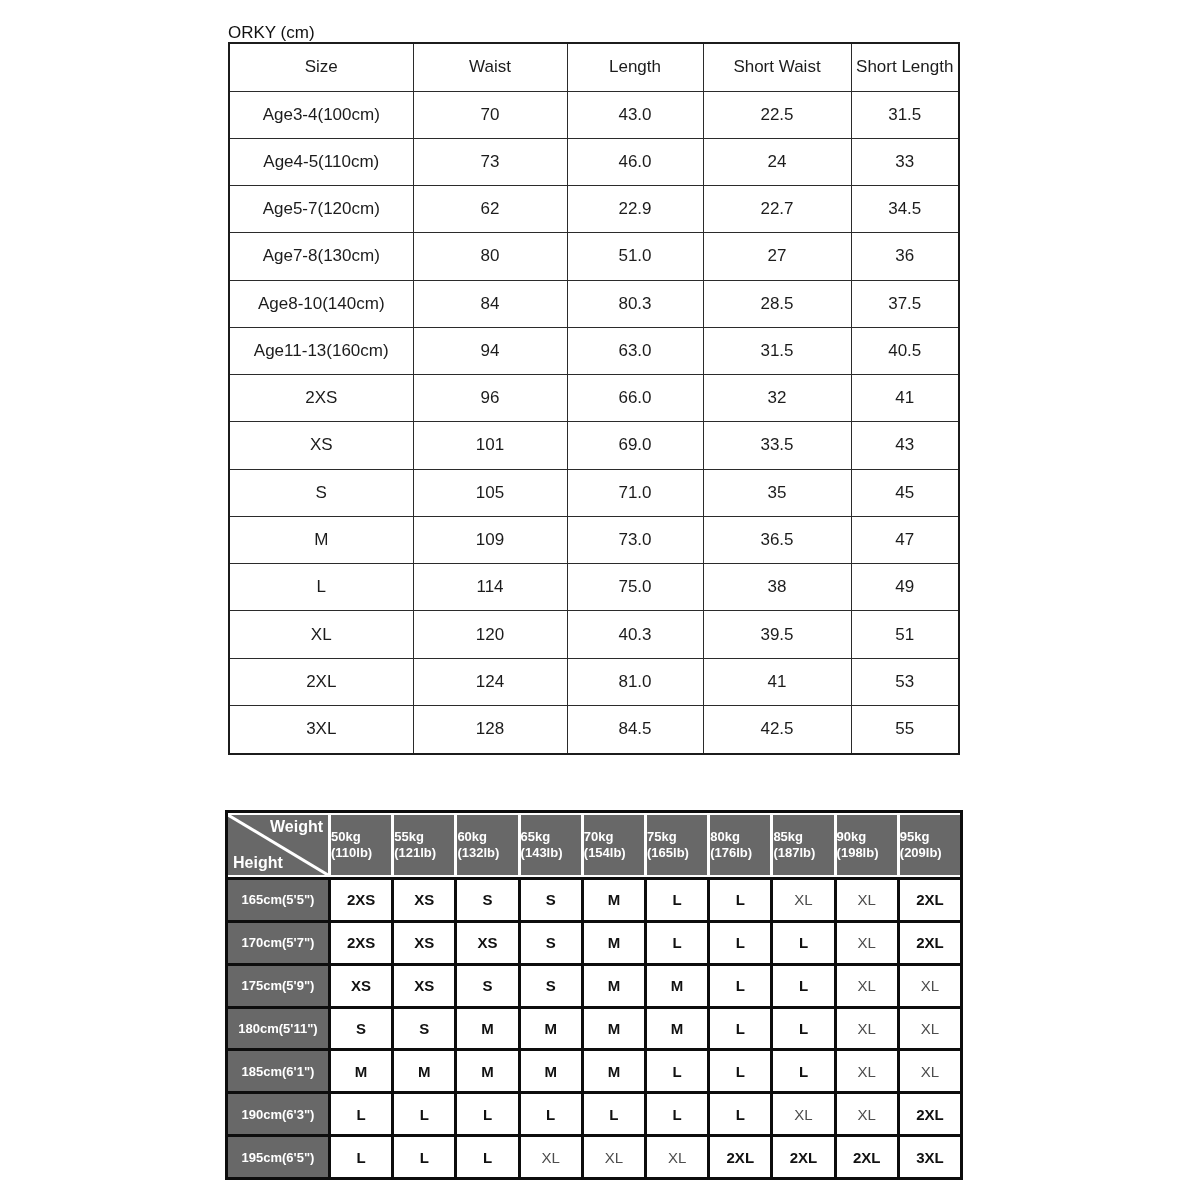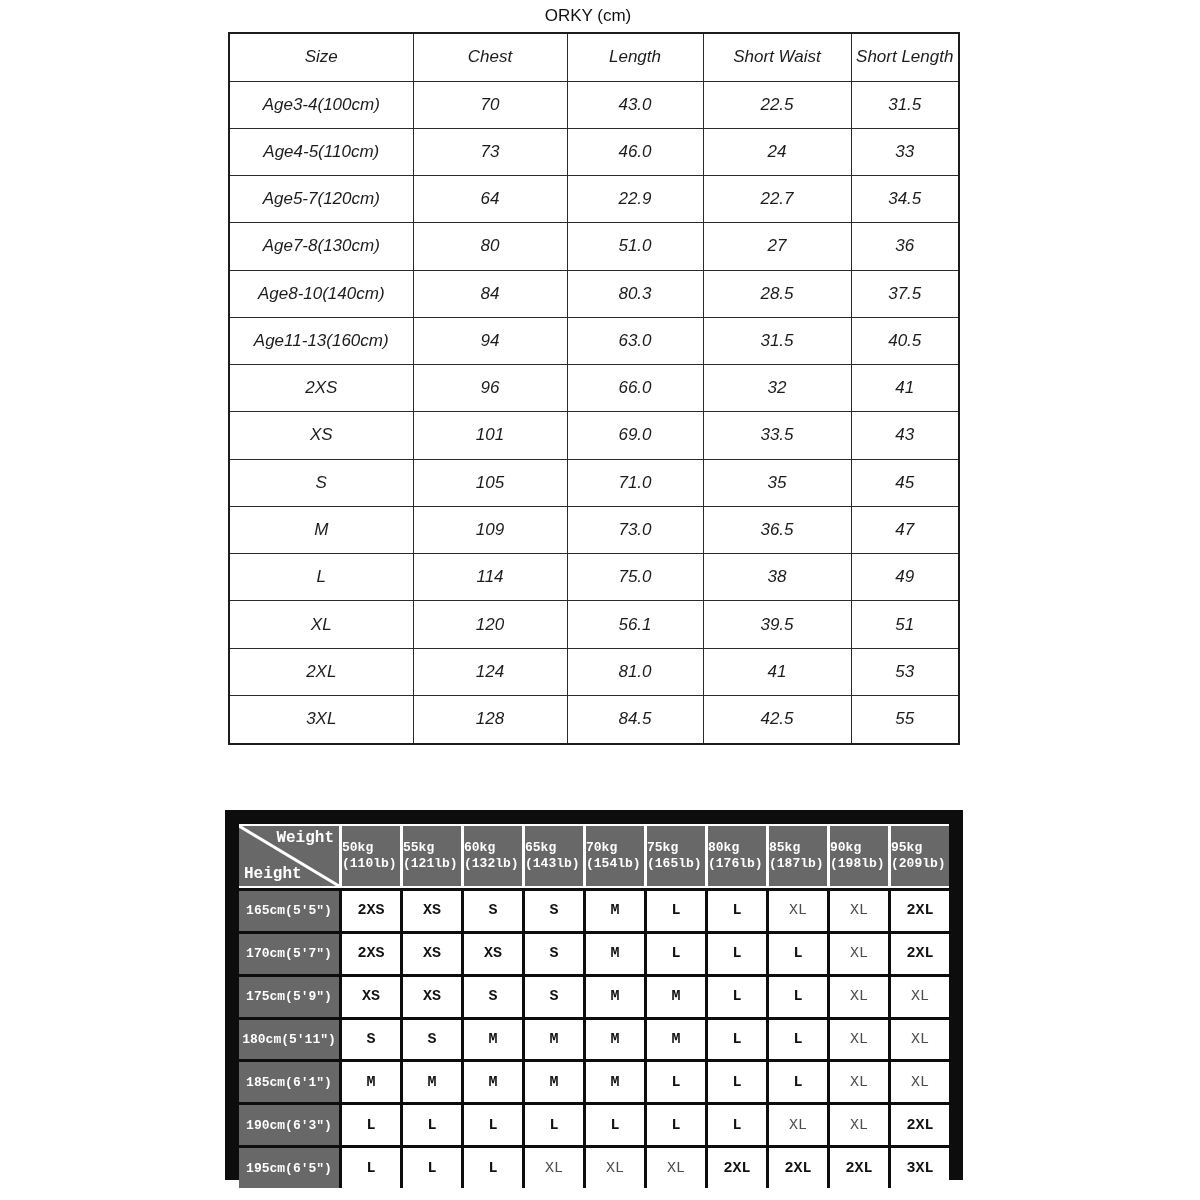--- a/index.html
+++ b/index.html
@@ -8,34 +8,34 @@
     --header-gray:#686868;
     --header-text:#ffffff;
     --muted-value:#4d4d4d;
   }
   *{margin:0;padding:0;box-sizing:border-box;}
   html,body{width:1200px;height:1200px;background:#ffffff;
     font-family:"Liberation Sans", sans-serif;}
   .page{position:relative;width:1200px;height:1200px;background:#fff;overflow:hidden;}
 
   
-  .orky-title{position:absolute;top:6px;left:228px;width:720px;text-align:center;
+  .orky-title{position:absolute;top:23px;left:228px;width:720px;text-align:left;
     font-size:17px;color:#111;}
 
   
-  .size-table{position:absolute;left:228px;top:32px;width:730px;height:713px;
+  .size-table{position:absolute;left:228px;top:42px;width:730px;height:713px;
     border-collapse:collapse;table-layout:fixed;font-size:17px;color:#1c1c1c;
-    border:2px solid #1c1c1c;font-style:italic;}
+    border:2px solid #1c1c1c;}
   .size-table th,.size-table td{border:1px solid var(--table-border);
     text-align:center;vertical-align:middle;font-weight:400;padding:0;}
   .size-table thead tr{height:48px;}
 
   
   .fit-table{position:absolute;left:225px;top:810px;width:738px;height:370px;
-    background:var(--matrix-bg);padding:14px;font-family:Liberation Mono, monospace;}
+    background:var(--matrix-bg);padding:3px;}
   .fit-header{height:64px;display:grid;grid-template-columns:100px repeat(10,1fr);
     gap:3px;background:#ffffff;padding:2px 0;}
   .fit-body{margin-top:3px;height:297px;display:grid;
     grid-template-columns:100px repeat(10,1fr);grid-template-rows:repeat(7,1fr);
     gap:3px;background:var(--matrix-bg);}
   .corner{position:relative;background:var(--header-gray);}
   .corner svg{position:absolute;left:0;top:0;width:100%;height:100%;}
   .corner-weight{position:absolute;top:3px;right:5px;color:var(--header-text);
     font-weight:bold;font-size:16px;}
   .corner-height{position:absolute;bottom:3px;left:5px;color:var(--header-text);
@@ -60,21 +60,21 @@
     <colgroup>
       <col style="width:184px">
         <col style="width:154px">
         <col style="width:136px">
       <col style="width:148px">
         <col style="width:108px">
     </colgroup>
     <thead>
       <tr>
           <th>Size</th>
-          <th>Chest</th>
+          <th>Waist</th>
           <th>Length</th>
           <th>Short Waist</th>
           <th>Short Length</th>
         </tr>
     </thead>
     <tbody>
         <tr>
           <td>Age3-4(100cm)</td>
           <td>70</td>
           <td>43.0</td>
@@ -83,21 +83,21 @@
         </tr>
         <tr>
           <td>Age4-5(110cm)</td>
           <td>73</td>
           <td>46.0</td>
           <td>24</td>
           <td>33</td>
         </tr>
         <tr>
           <td>Age5-7(120cm)</td>
-          <td>64</td>
+          <td>62</td>
           <td>22.9</td>
           <td>22.7</td>
           <td>34.5</td>
         </tr>
         <tr>
           <td>Age7-8(130cm)</td>
           <td>80</td>
           <td>51.0</td>
           <td>27</td>
           <td>36</td>
@@ -147,21 +147,21 @@
         <tr>
           <td>L</td>
           <td>114</td>
           <td>75.0</td>
           <td>38</td>
           <td>49</td>
         </tr>
         <tr>
           <td>XL</td>
           <td>120</td>
-          <td>56.1</td>
+          <td>40.3</td>
           <td>39.5</td>
           <td>51</td>
         </tr>
         <tr>
           <td>2XL</td>
           <td>124</td>
           <td>81.0</td>
           <td>41</td>
           <td>53</td>
         </tr>

